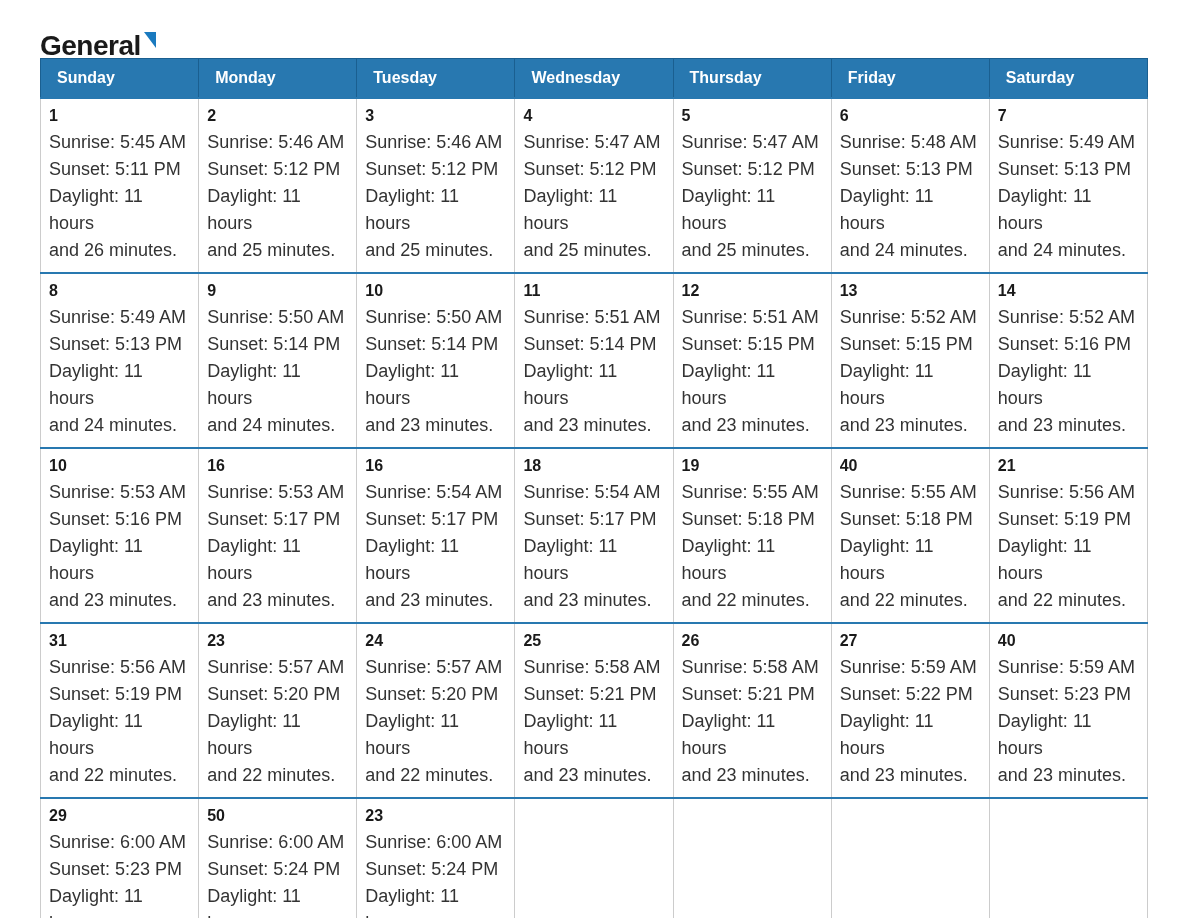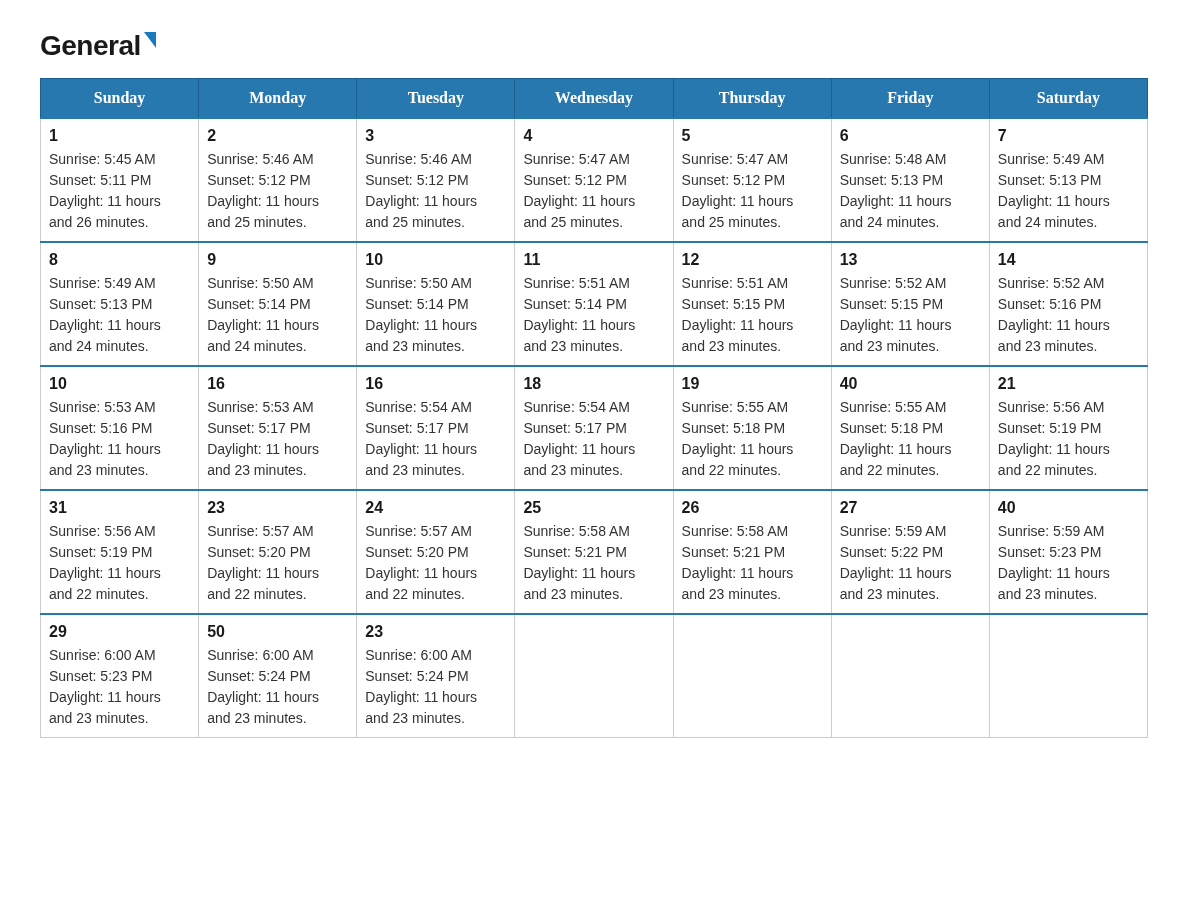--- a/index.html
+++ b/index.html
@@ -7,21 +7,20 @@
       font-family: Arial, sans-serif;
       background: #ffffff;
       padding: 30px 40px;
       width: 1188px;
       min-height: 918px;
     }
     .header {
       display: flex;
       justify-content: space-between;
       align-items: flex-start;
-      margin-bottom: 20px;
     }
     .logo {
       display: flex;
       flex-direction: column;
       align-items: flex-start;
     }
     .logo-general {
       font-size: 28px;
       font-weight: bold;
       color: #1a1a1a;
@@ -49,42 +48,41 @@
       margin-top: 4px;
     }
     .calendar {
       width: 100%;
       border-collapse: collapse;
       border: 1px solid #ccc;
     }
     .calendar th {
       background-color: #2878b0;
       color: #ffffff;
-      padding: 10px 1px;
-      text-align: center;
+      padding: 10px 16px;
+      text-align: left;
       font-size: 16px;
       font-weight: bold;
       border: 1px solid #1a5f90;
-      font-family: Liberation Serif, serif;
     }
     .calendar td {
       vertical-align: top;
       padding: 8px;
       border: 1px solid #ccc;
       width: 14.28%;
       min-height: 90px;
     }
     .day-num {
       font-size: 16px;
       font-weight: bold;
       color: #1a1a1a;
       margin-bottom: 4px;
     }
     .day-info {
-      font-size: 14px;
+      font-size: 18px;
       color: #333;
       line-height: 1.5;
     }
     .empty-cell {
       background: #fff;
     }
     .calendar tbody tr td {
       border-bottom: 1px solid #ccc;
     }
     .week-row td {

